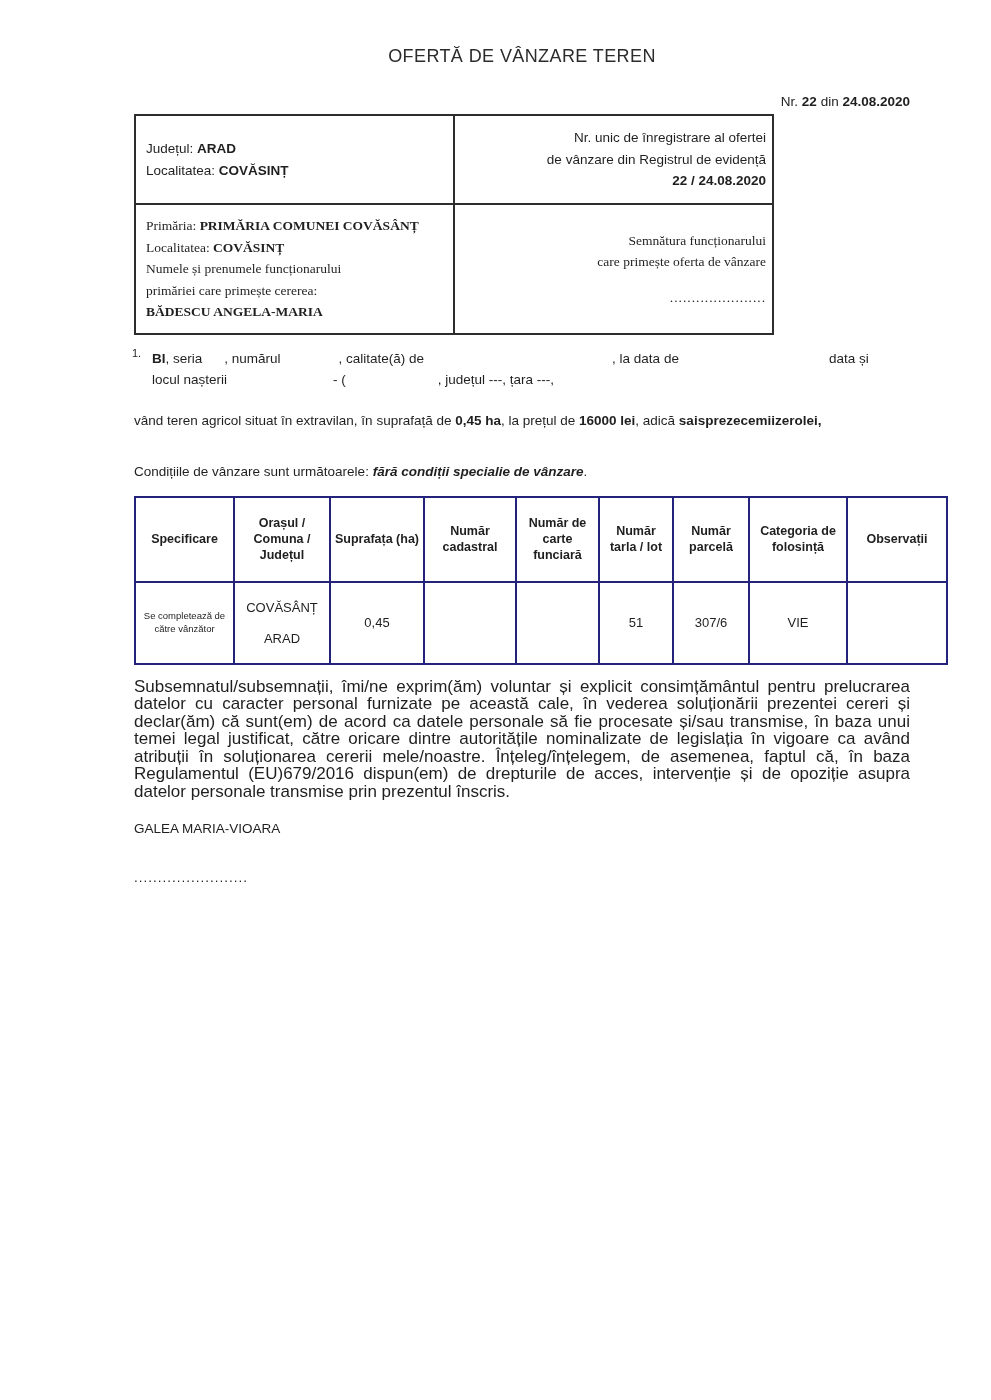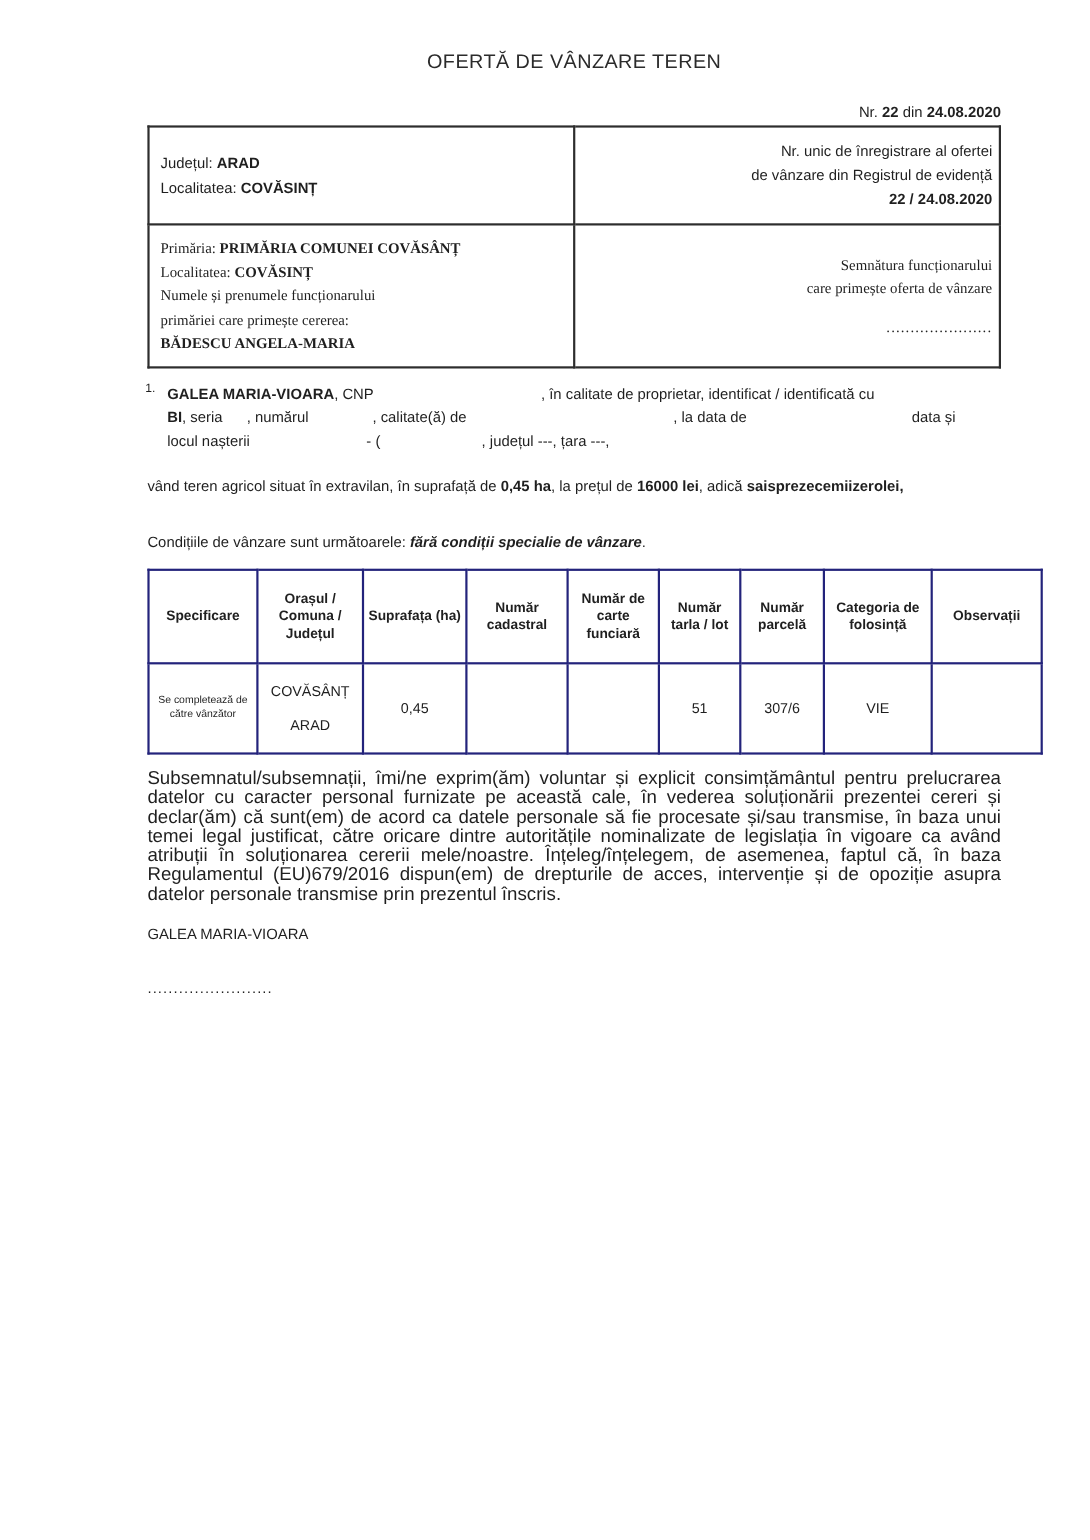--- a/index.html
+++ b/index.html
@@ -26,21 +26,21 @@
   .reg-line {
     width: 776px;
     margin-top: 27px;
     margin-bottom: 5px;
     text-align: right;
     font-size: 13.5px;
   }
 
   table { border-collapse: collapse; }
   .header-table {
-    width: 776px;
+    width: 640px;
     border: 2px solid #2d2d2d;
     table-layout: fixed;
   }
   .header-table td {
     border: 2px solid #2d2d2d;
     font-size: 13.5px;
     line-height: 1.6;
     vertical-align: middle;
   }
   .header-table .cell-left { padding: 8px 10px; }
@@ -155,21 +155,20 @@
           <div>Semnătura funcționarului</div>
           <div>care primește oferta de vânzare</div>
           <div class="sig-dots">......................</div>
         </td>
       </tr>
     </tbody>
       </table>
 
     <div class="item1">
       <span class="item-num">1.</span>
-      <div class="line"><b>GALEA MARIA-VIOARA</b><span>, CNP</span><span class="gap gap-cnp"></span><span>, în calitate de proprietar, identificat / identificată cu</span></div>
       <div class="line"><b>BI</b><span>, seria</span><span class="gap gap-seria"></span><span>, numărul</span><span class="gap gap-numarul"></span><span>, calitate(ă) de</span><span class="gap gap-eliberat"></span><span>, la data de</span><span class="gap gap-ladata"></span><span>data și</span></div>
       <div class="line"><span>locul nașterii</span><span class="gap gap-locul1"></span><span>- (</span><span class="gap gap-locul2"></span><span>, județul ---, țara ---,</span></div>
     </div>
 
     <p class="para para-sale"><span>vând teren agricol situat în extravilan, în suprafață de </span><b>0,45 ha</b><span>, la prețul de </span><b>16000 lei</b><span>, adică </span><b>saisprezecemiizerolei,</b></p>
 
     <p class="para para-cond"><span>Condițiile de vânzare sunt următoarele: </span><span class="bold-italic">fără condiții specialie de vânzare</span><span>.</span></p>
 
     <table class="land-table">
       <colgroup>

